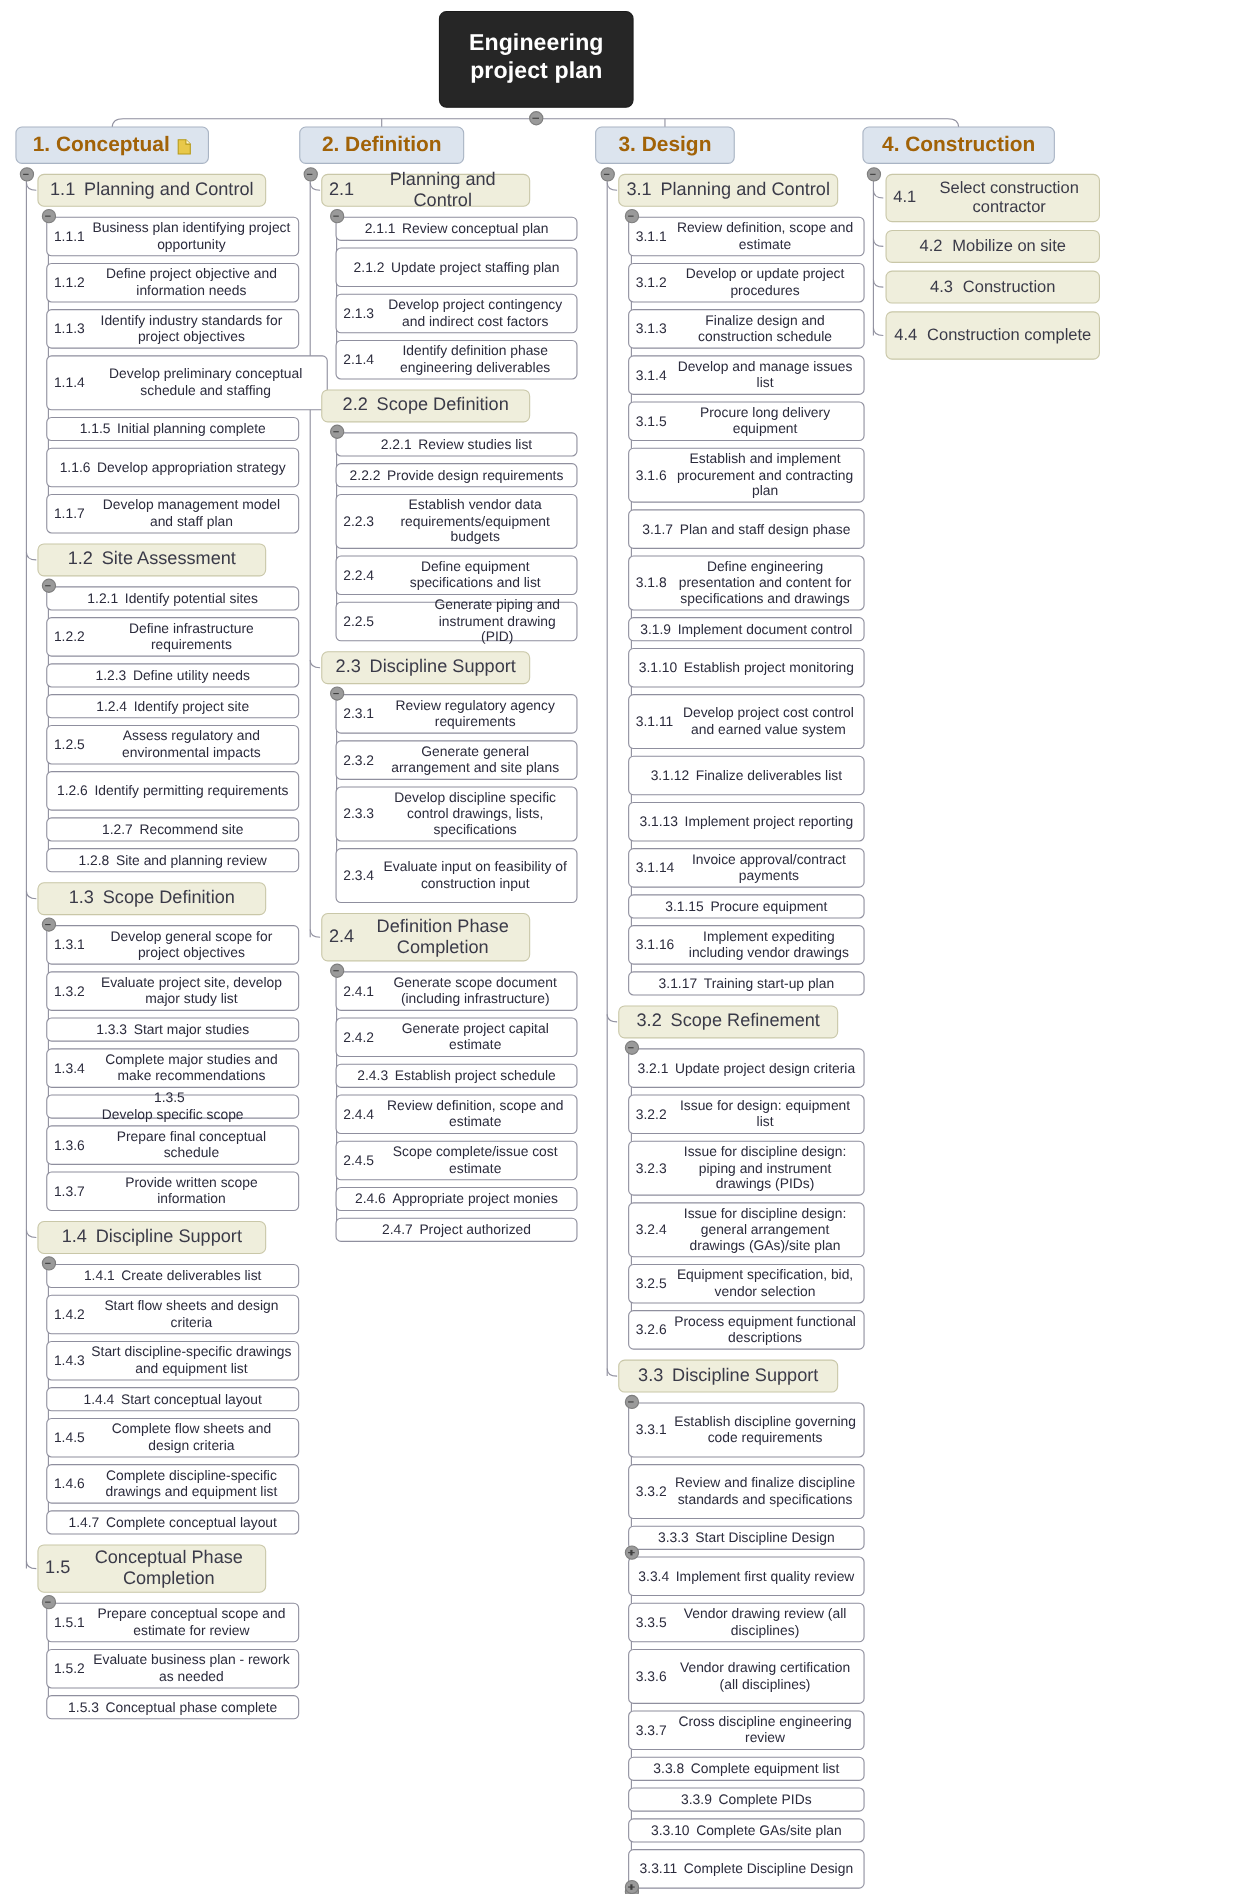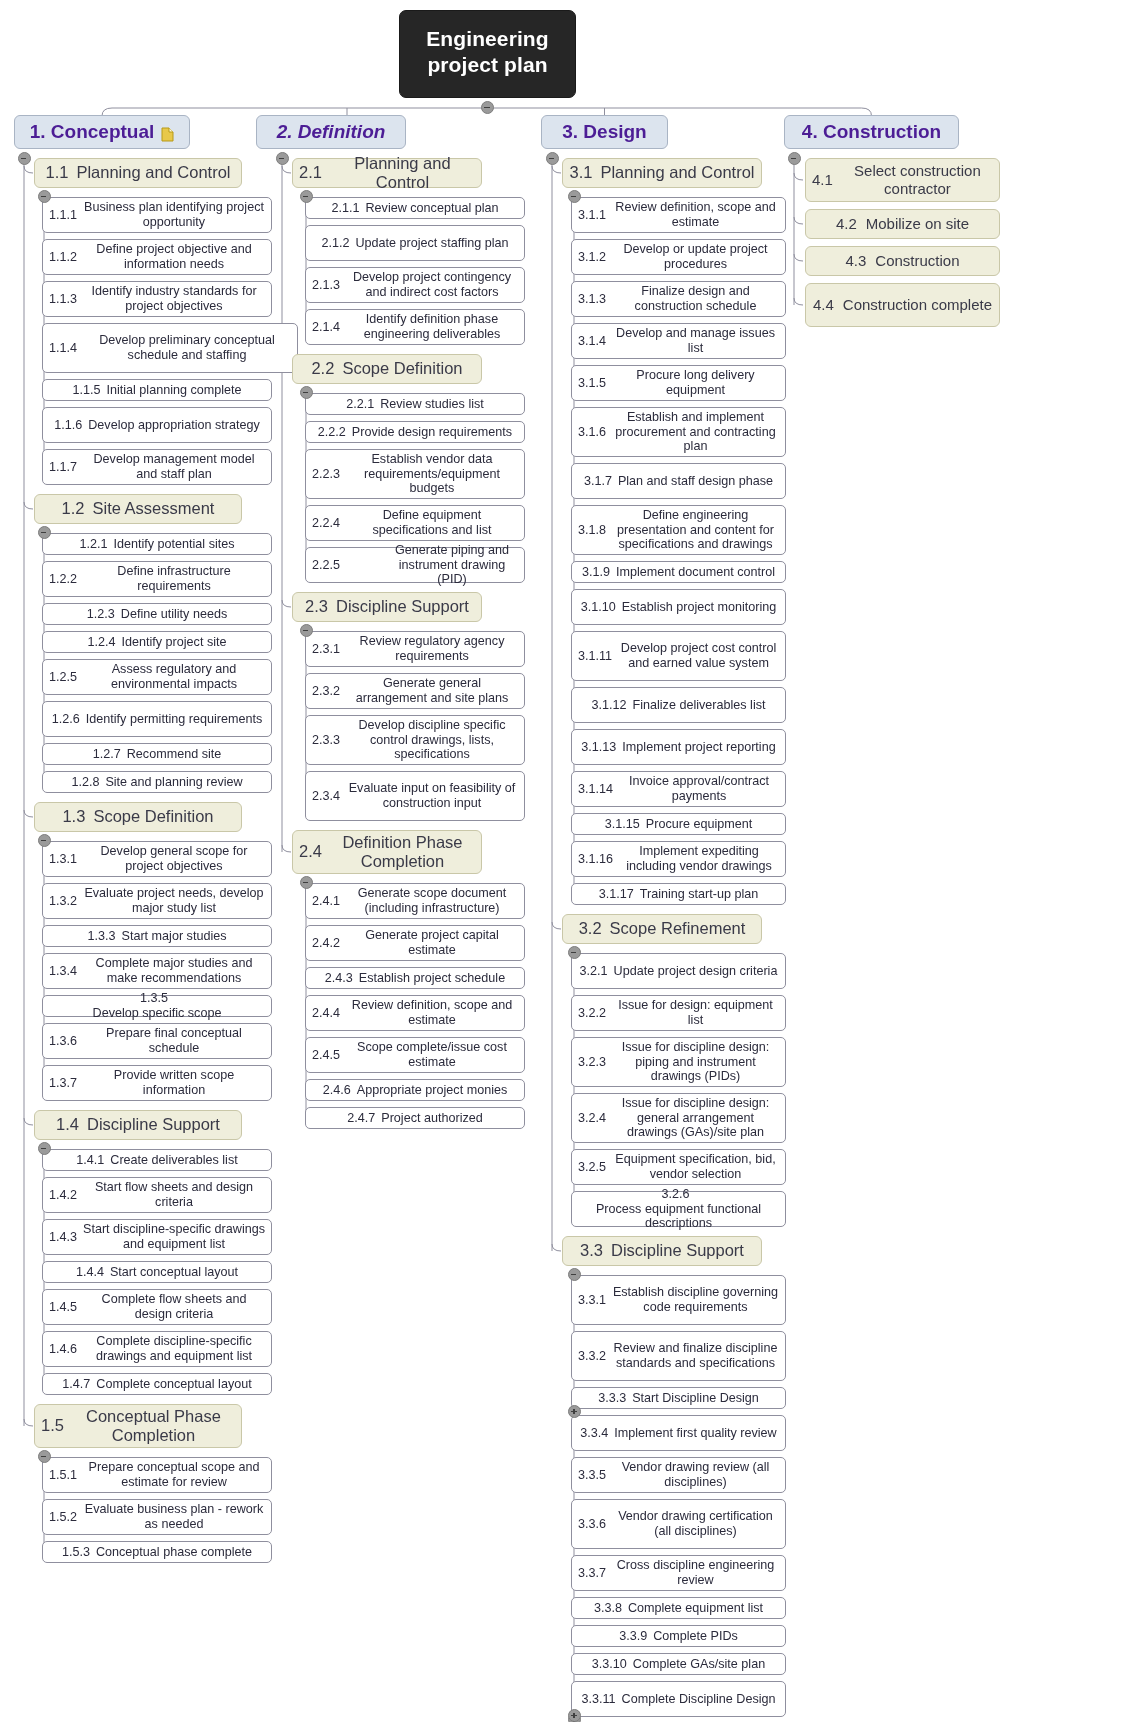--- a/index.html
+++ b/index.html
@@ -45,21 +45,21 @@
     color: #ffffff;
     font-size: 21px;
     font-weight: bold;
     letter-spacing: .1px;
     line-height: 1.22;
   }
   .phase {
     background: #dce4ee;
     border: 1px solid #a9b4c4;
     border-radius: 6px;
-    color: #4c1d95;
+    color: #a16207;
     font-size: 19px;
     font-weight: bold;
     justify-content: center;
   }
   .phase .badge {
     display: inline-block;
     width: 13px; height: 15px;
     margin-left: 7px;
     position: relative;
     vertical-align: middle;
@@ -420,21 +420,21 @@
         <span class="num">1.3</span>
         <span class="txt">Scope Definition</span>
       </div>
       <div class="knob" style="left: 37.5px; top: 834px;"></div>
       <div class="node task" style="left: 42px; top: 841px; width: 230px; height: 36px;">
         <span class="num">1.3.1</span>
         <span class="txt">Develop general scope for project objectives</span>
       </div>
       <div class="node task" style="left: 42px; top: 883px; width: 230px; height: 36px;">
         <span class="num">1.3.2</span>
-        <span class="txt">Evaluate project needs, develop major study list</span>
+        <span class="txt">Evaluate project site, develop major study list</span>
       </div>
       <div class="node task" style="left: 42px; top: 925px; width: 230px; height: 22px;">
         <span class="num">1.3.3</span>
         <span class="txt">Start major studies</span>
       </div>
       <div class="node task" style="left: 42px; top: 953px; width: 230px; height: 36px;">
         <span class="num">1.3.4</span>
         <span class="txt">Complete major studies and make recommendations</span>
       </div>
       <div class="node task" style="left: 42px; top: 995px; width: 230px; height: 22px; flex-direction: column;">
@@ -492,21 +492,21 @@
         <span class="txt">Prepare conceptual scope and estimate for review</span>
       </div>
       <div class="node task" style="left: 42px; top: 1499px; width: 230px; height: 36px;">
         <span class="num">1.5.2</span>
         <span class="txt">Evaluate business plan - rework as needed</span>
       </div>
       <div class="node task" style="left: 42px; top: 1541px; width: 230px; height: 22px;">
         <span class="num">1.5.3</span>
         <span class="txt">Conceptual phase complete</span>
       </div>
-      <div class="node phase" style="left: 256px; top: 115px; width: 150px; height: 34px; font-style: italic;">
+      <div class="node phase" style="left: 272px; top: 115px; width: 150px; height: 34px;">
         <span class="txt">2.  Definition</span>
       </div>
       <div class="knob" style="left: 275.5px; top: 152px;"></div>
       <div class="node sect" style="left: 292px; top: 158px; width: 190px; height: 30px;">
         <span class="num">2.1</span>
         <span class="txt">Planning and Control</span>
       </div>
       <div class="knob" style="left: 299.5px; top: 190px;"></div>
       <div class="node task" style="left: 305px; top: 197px; width: 220px; height: 22px;">
         <span class="num">2.1.1</span>
@@ -698,21 +698,21 @@
         <span class="txt">Issue for discipline design: piping and instrument drawings (PIDs)</span>
       </div>
       <div class="node task" style="left: 571px; top: 1093px; width: 215px; height: 50px;">
         <span class="num">3.2.4</span>
         <span class="txt">Issue for discipline design: general arrangement drawings (GAs)/site plan</span>
       </div>
       <div class="node task" style="left: 571px; top: 1149px; width: 215px; height: 36px;">
         <span class="num">3.2.5</span>
         <span class="txt">Equipment specification, bid, vendor selection</span>
       </div>
-      <div class="node task" style="left: 571px; top: 1191px; width: 215px; height: 36px; flex-direction: column;">
+      <div class="node task" style="left: 571px; top: 1191px; width: 215px; height: 36px;">
         <span class="num">3.2.6</span>
         <span class="txt">Process equipment functional descriptions</span>
       </div>
       <div class="node sect" style="left: 562px; top: 1236px; width: 200px; height: 30px;">
         <span class="num">3.3</span>
         <span class="txt">Discipline Support</span>
       </div>
       <div class="knob" style="left: 567.5px; top: 1268px;"></div>
       <div class="node task" style="left: 571px; top: 1275px; width: 215px; height: 50px;">
         <span class="num">3.3.1</span>

